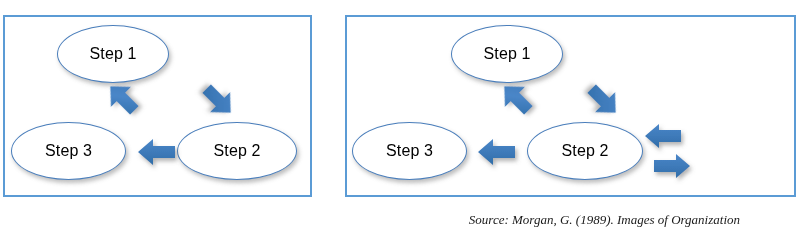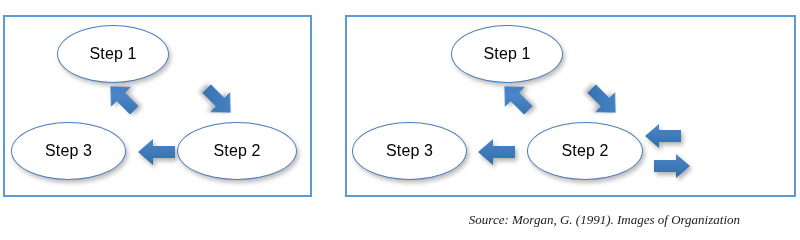--- a/index.html
+++ b/index.html
@@ -237,15 +237,15 @@
           <filter id="shE2" x="-40%" y="-40%" width="200%" height="200%">
             <feDropShadow dx="2" dy="3" stdDeviation="2" flood-color="#666" flood-opacity="0.5"></feDropShadow>
           </filter>
         </defs>
         <polygon fill="url(#gR3)" filter="url(#shE2)" points="40,15 26,3 26,9 4,9 4,21 26,21 26,27"></polygon>
       </svg>
     </div>
 
   </div>
 
-  <div class="source">Source: Morgan, G. (1991). Images of Organization</div>
+  <div class="source">Source: Morgan, G. (1989). Images of Organization</div>
 
 </div>
 
 </body></html>

